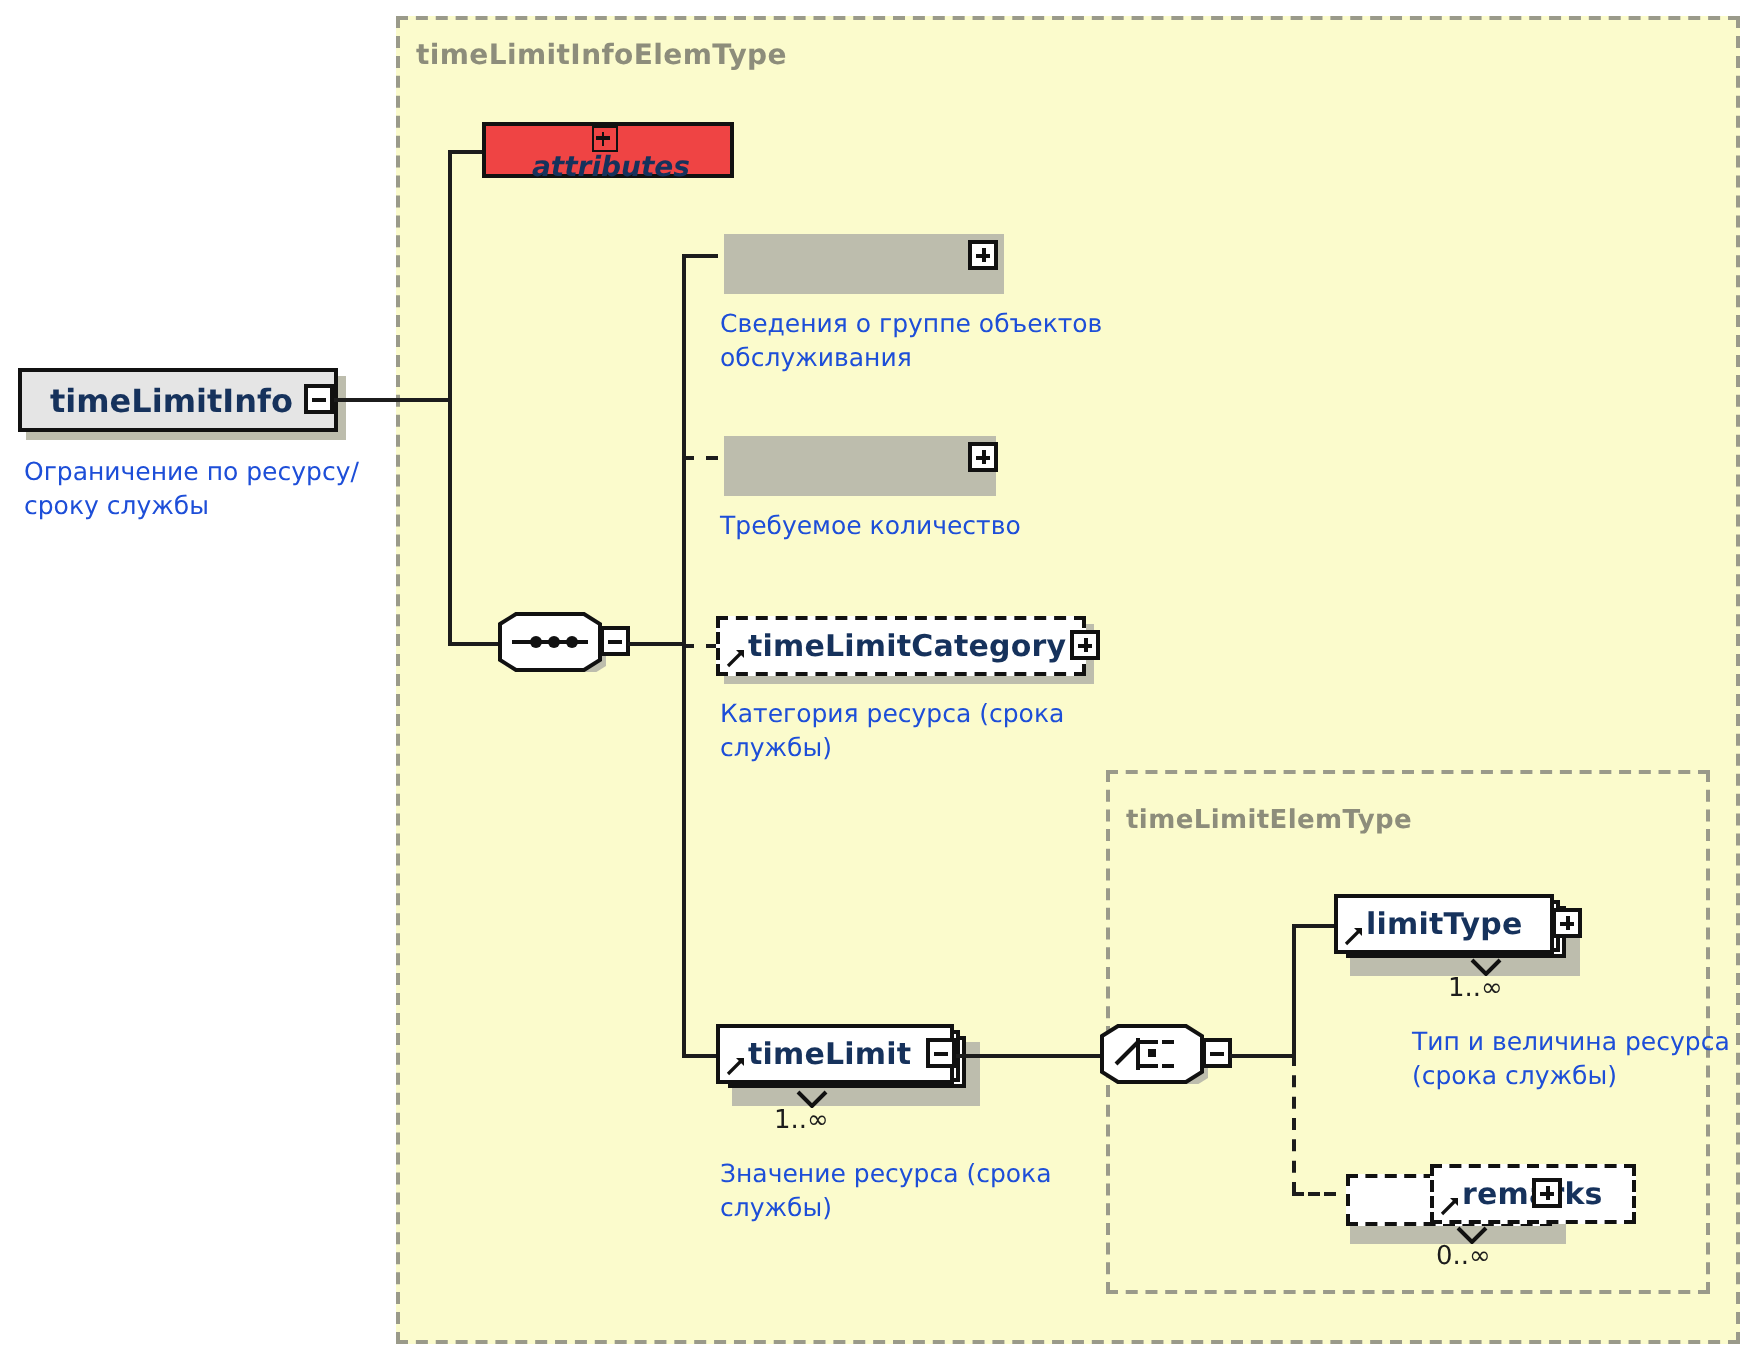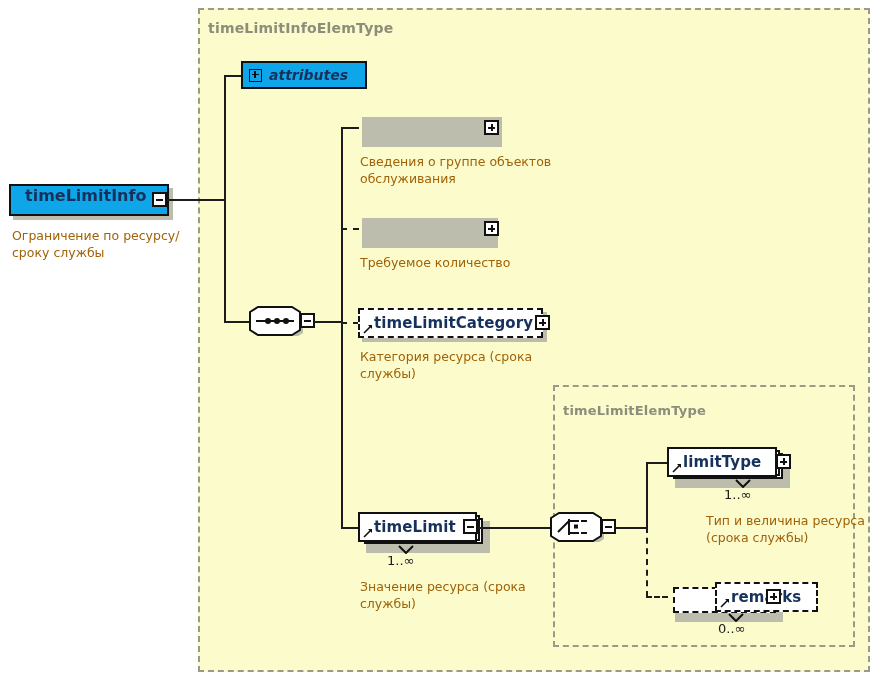--- a/index.html
+++ b/index.html
@@ -109,27 +109,28 @@
     top: 2px;
     width: 2px;
     height: 7px;
     background: #111111;
   }
 
   
   .attr-box {
     position: absolute;
     box-sizing: border-box;
-    background: #0ea5e9;
+    background: #ef4444;
     border: 2px solid #111111;
     height: 28px;
     display: flex;
     align-items: center;
     padding: 0 10px 0 6px;
     white-space: nowrap;
+    flex-direction: column;
   }
   .attr-box .label {
     font-style: italic;
     font-weight: bold;
     font-size: 14px;
     color: #16325c;
     margin-left: 7px;
   }
   .attr-plus {
     position: relative;
@@ -147,24 +148,25 @@
   .attr-plus::after {
     content: "";
     position: absolute; left: 4.2px; top: 1.5px;
     width: 1.6px; height: 7px; background: #111;
   }
 
   
   .root-node {
     position: absolute;
     box-sizing: border-box;
-    background: #0ea5e9;
+    background: #e5e5e5;
     border: 2px solid #111111;
     height: 32px;
     display: flex;
+    align-items: center;
     padding-left: 14px;
     white-space: nowrap;
   }
   .root-node .label {
     font-weight: bold;
     font-size: 16px;
     color: #16325c;
   }
 
   
@@ -184,21 +186,21 @@
     position: absolute;
     width: 0;
     border-left: 2px solid #1c1c1c;
   }
   .hline.dashed { border-top-style: dashed; border-top-color:#1c1c1c; }
   .vline.dashed { border-left-style: dashed; border-left-color:#1c1c1c; }
 
   
   .doc {
     position: absolute;
-    color: #a16207;
+    color: #1d4ed8;
     font-size: 12.5px;
     line-height: 17px;
     white-space: pre-line;
     font-family: "DejaVu Sans", sans-serif;
   }
   .card {
     position: absolute;
     color: #1c1c1c;
     font-size: 13px;
     font-weight: normal;

